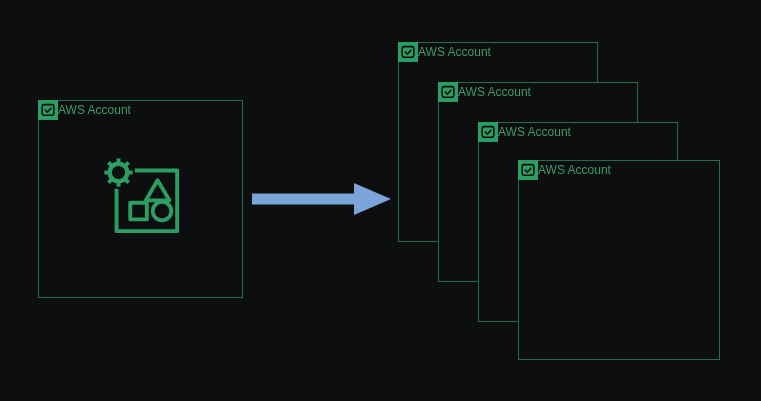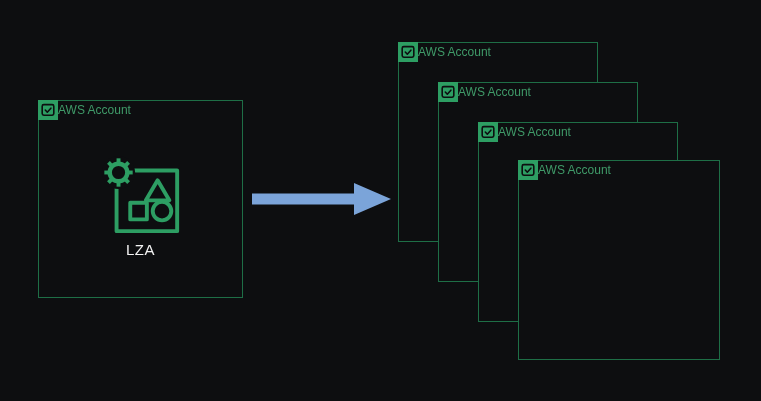--- a/index.html
+++ b/index.html
@@ -79,21 +79,20 @@
           <line x1="22" y1="12" x2="22" y2="7.5"></line>
           <line x1="29.1" y1="14.9" x2="32.3" y2="11.7"></line>
         </g>
 
         <polygon points="62,30 74,50.5 50,50.5" stroke-linejoin="round"></polygon>
 
         <rect x="34" y="53" width="17" height="17" stroke-linejoin="round"></rect>
 
         <circle cx="66.5" cy="61.5" r="9.5"></circle>
       </svg>
-      <div class="lza-label">LZA</div>
     </div>
   </div>
 
   <svg class="flow-arrow" width="140" height="34" viewBox="0 0 140 34">
     <polygon points="0,11.5 102,11.5 102,1 139,17 102,33 102,22.5 0,22.5" fill="var(--arrow-blue,#7ba4d9)"></polygon>
   </svg>
 
   <div class="account-box t1">
     <div class="box-header">
       <svg class="acct-icon">

